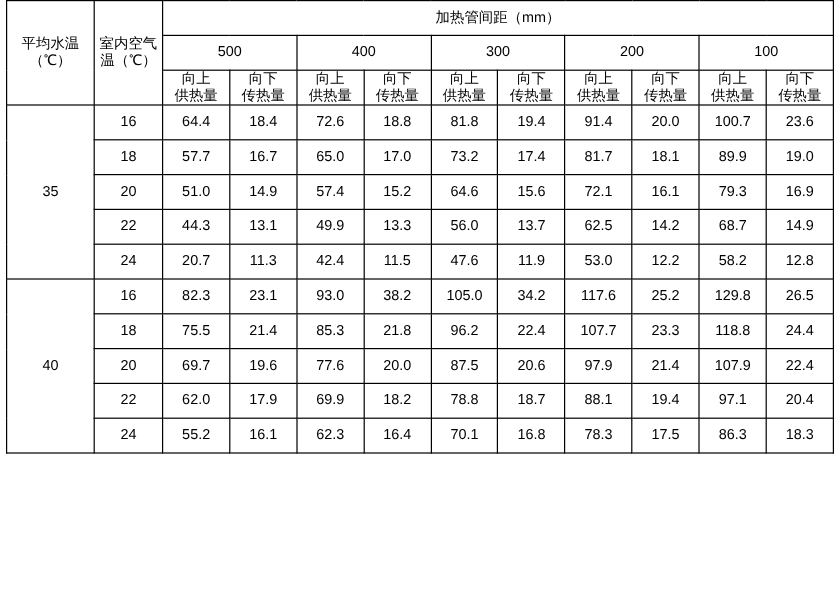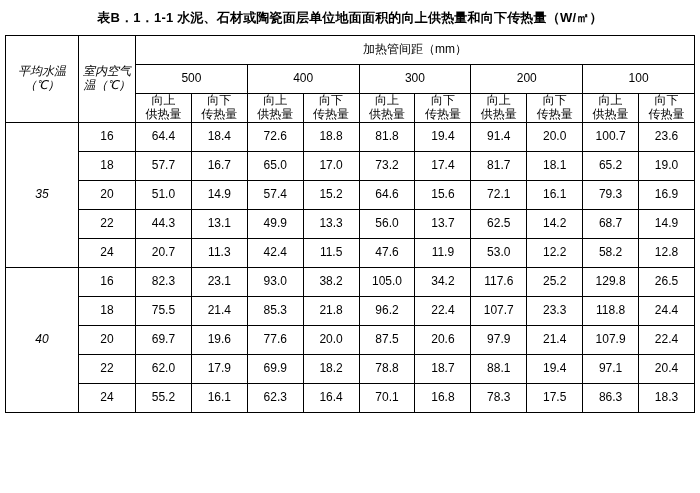--- a/index.html
+++ b/index.html
@@ -67,44 +67,41 @@
     height: 26px;
     margin-top: 33px;
   }
   .spacing-head {
     font-size: 12.5px;
     height: 26px;
   }
   .twoline-head {
     line-height: 1.35;
     font-size: 12.5px;
-    font-style: italic;
   }
   .twoline-head span {
     display: block;
   }
   .val {
     font-size: 12px;
     height: 30px;
   }
   .temp-group {
     font-size: 12.5px;
-    font-style: italic;
   }
   .air-temp {
     font-size: 12px;
   }
   .datacol { width: 54px; }
 </style>
 </head>
 <body>
 
 <div class="page">
 
-  <div class="title">表B．1．1-1 水泥、石材或陶瓷面层单位地面面积的向上供热量和向下传热量（W/㎡）</div>
 
   <table class="data">
     <thead>
       <tr>
         <th class="hdr-left twoline-head" rowspan="3">
           <span>平均水温</span>
           <span>（℃）</span>
         </th>
         <th class="hdr-left2 twoline-head" rowspan="3">
           <span>室内空气</span>
@@ -182,21 +179,21 @@
       <tr>
         <td class="air-temp">18</td>
         <td class="val">57.7</td>
         <td class="val">16.7</td>
         <td class="val">65.0</td>
         <td class="val">17.0</td>
         <td class="val">73.2</td>
         <td class="val">17.4</td>
         <td class="val">81.7</td>
         <td class="val">18.1</td>
-        <td class="val">65.2</td>
+        <td class="val">89.9</td>
         <td class="val">19.0</td>
       </tr>
 
       <tr>
         <td class="air-temp">20</td>
         <td class="val">51.0</td>
         <td class="val">14.9</td>
         <td class="val">57.4</td>
         <td class="val">15.2</td>
         <td class="val">64.6</td>

